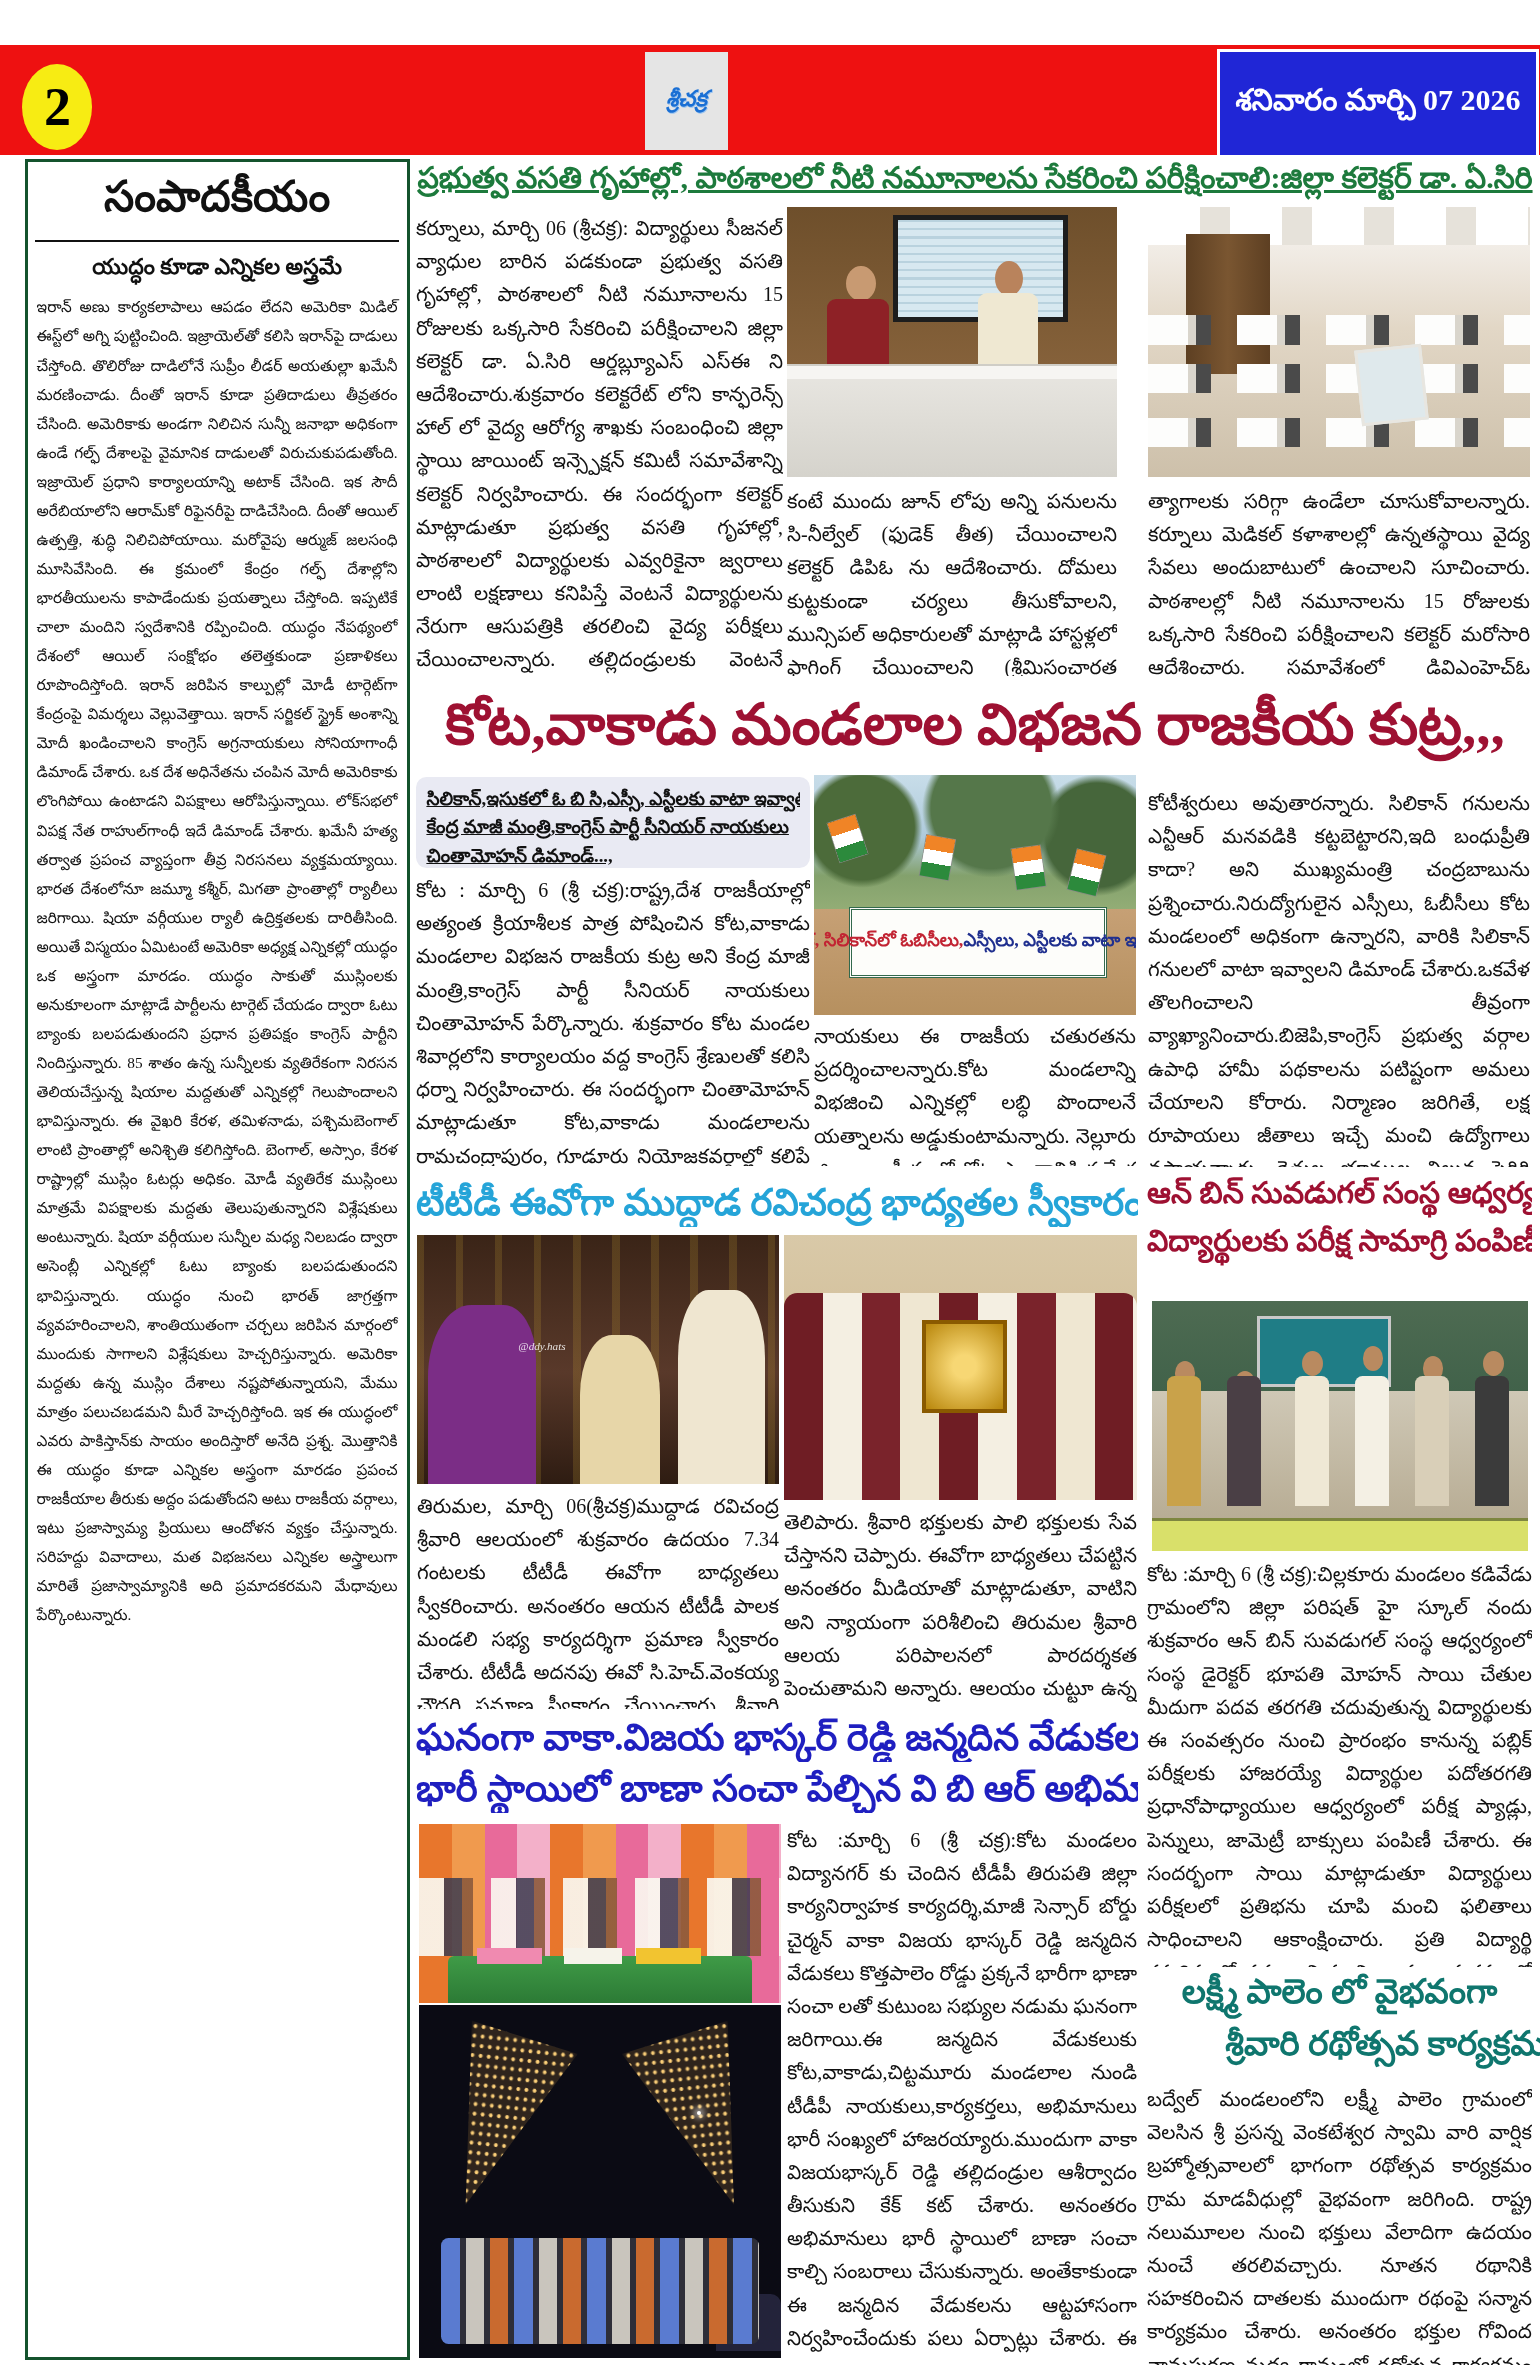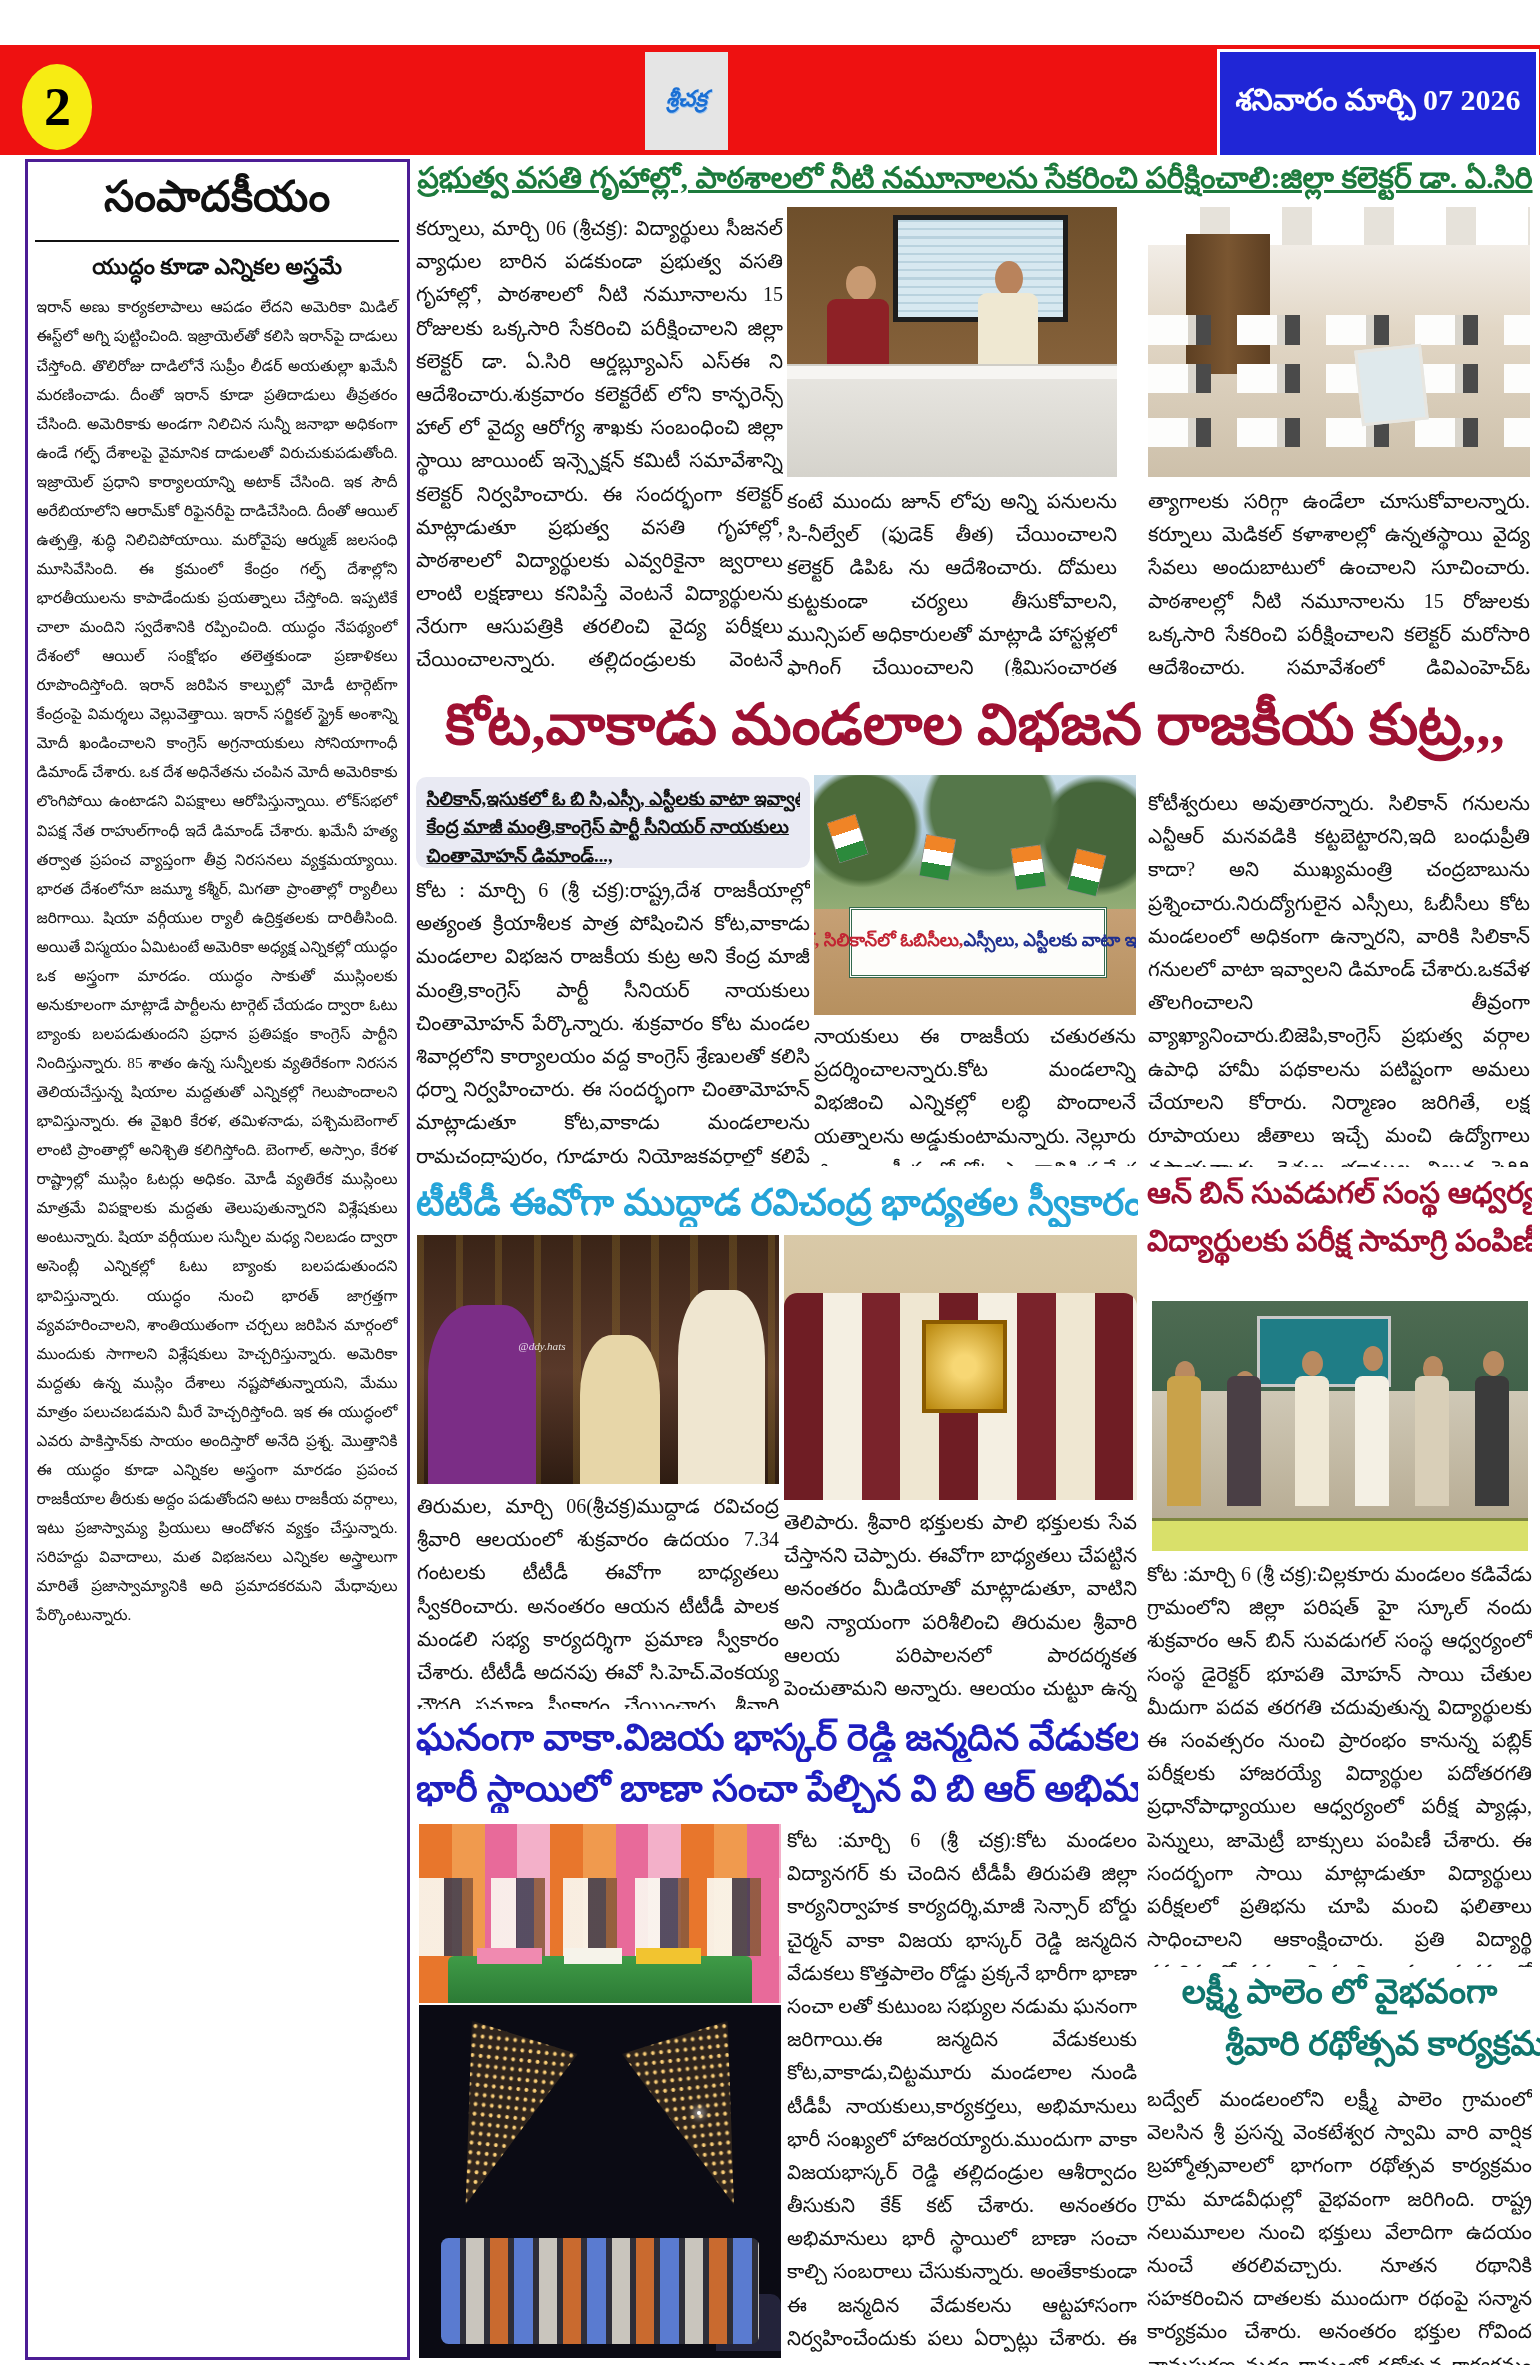--- a/index.html
+++ b/index.html
@@ -10,21 +10,21 @@
   .masthead{left:0;top:45px;width:1541px;height:110px;background:#ee1111;}
   .pagenum{left:22.4px;top:64px;width:70px;height:86px;background:#f7ec13;border-radius:50%;
            display:flex;align-items:center;justify-content:center;font-weight:bold;font-size:54px;color:#000;z-index:3;}
   .brandbox{left:645px;top:52px;width:83px;height:98px;background:#e5e5e5;display:flex;flex-direction:column;
             align-items:center;justify-content:center;z-index:2;}
   .brandtxt{color:#1a6fd4;font-weight:bold;font-style:italic;font-size:22.4px;text-shadow:0.7px 0.7px 0 #9cc4ef;}
   .datebox{left:1217px;top:49px;width:316px;height:103px;background:#2026d6;border:3px solid #ffffff;
            display:flex;align-items:center;justify-content:center;z-index:2;}
   .datetxt{color:#ffffff;font-weight:bold;font-size:30px;white-space:nowrap;}
   
-  .edbox{left:24.6px;top:159px;width:385px;height:2201px;border:3px solid #4c1d95;box-sizing:border-box;background:#fff;}
+  .edbox{left:24.6px;top:159px;width:385px;height:2201px;border:3px solid #14532d;box-sizing:border-box;background:#fff;}
   .edtitle{font-size:43px;font-weight:bold;text-align:center;padding:10.4px 0 7.5px 0;border-bottom:2.2px solid #111;margin:0 7.5px;}
   .edhead{font-size:22px;font-weight:bold;text-align:center;margin:12px 4.5px 7.5px 4.5px;}
   .edbody{padding:0 9px;font-size:15.3px;line-height:1.9;text-align:justify;overflow:hidden;height:1953px;}
   
   .h-green{color:#1d7a3c;font-weight:bold;font-size:30px;white-space:nowrap;overflow:hidden;text-align:center;}
   .h-crimson{color:#9e1132;font-weight:bold;font-size:57px;white-space:nowrap;overflow:hidden;text-align:center;}
   .h-cyan{color:#25a4d8;font-weight:bold;font-size:37px;white-space:nowrap;overflow:hidden;text-align:left;}
   .h-blue{color:#1f1fc0;font-weight:bold;font-size:37px;white-space:nowrap;overflow:hidden;text-align:center;}
   .h-maroon{color:#9e1132;font-weight:bold;font-size:30px;white-space:nowrap;overflow:hidden;text-align:center;}
   .h-black{color:#0f766e;font-weight:bold;font-size:34px;white-space:nowrap;overflow:hidden;text-align:center;}

